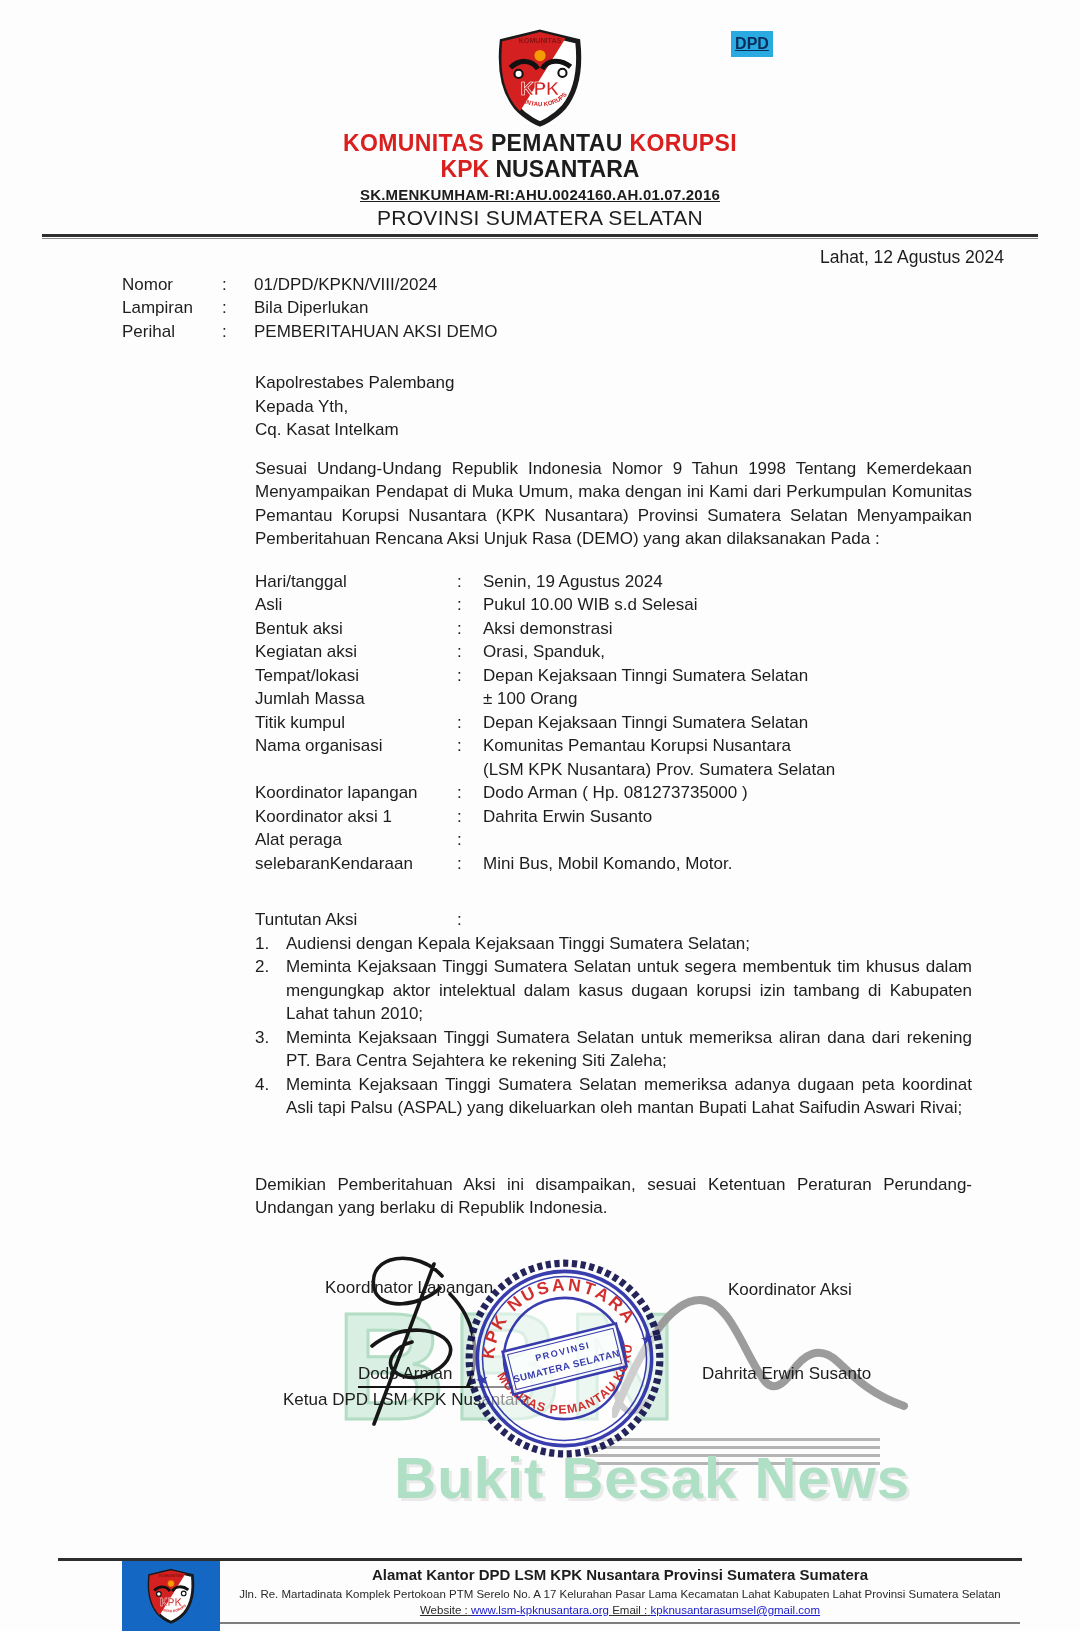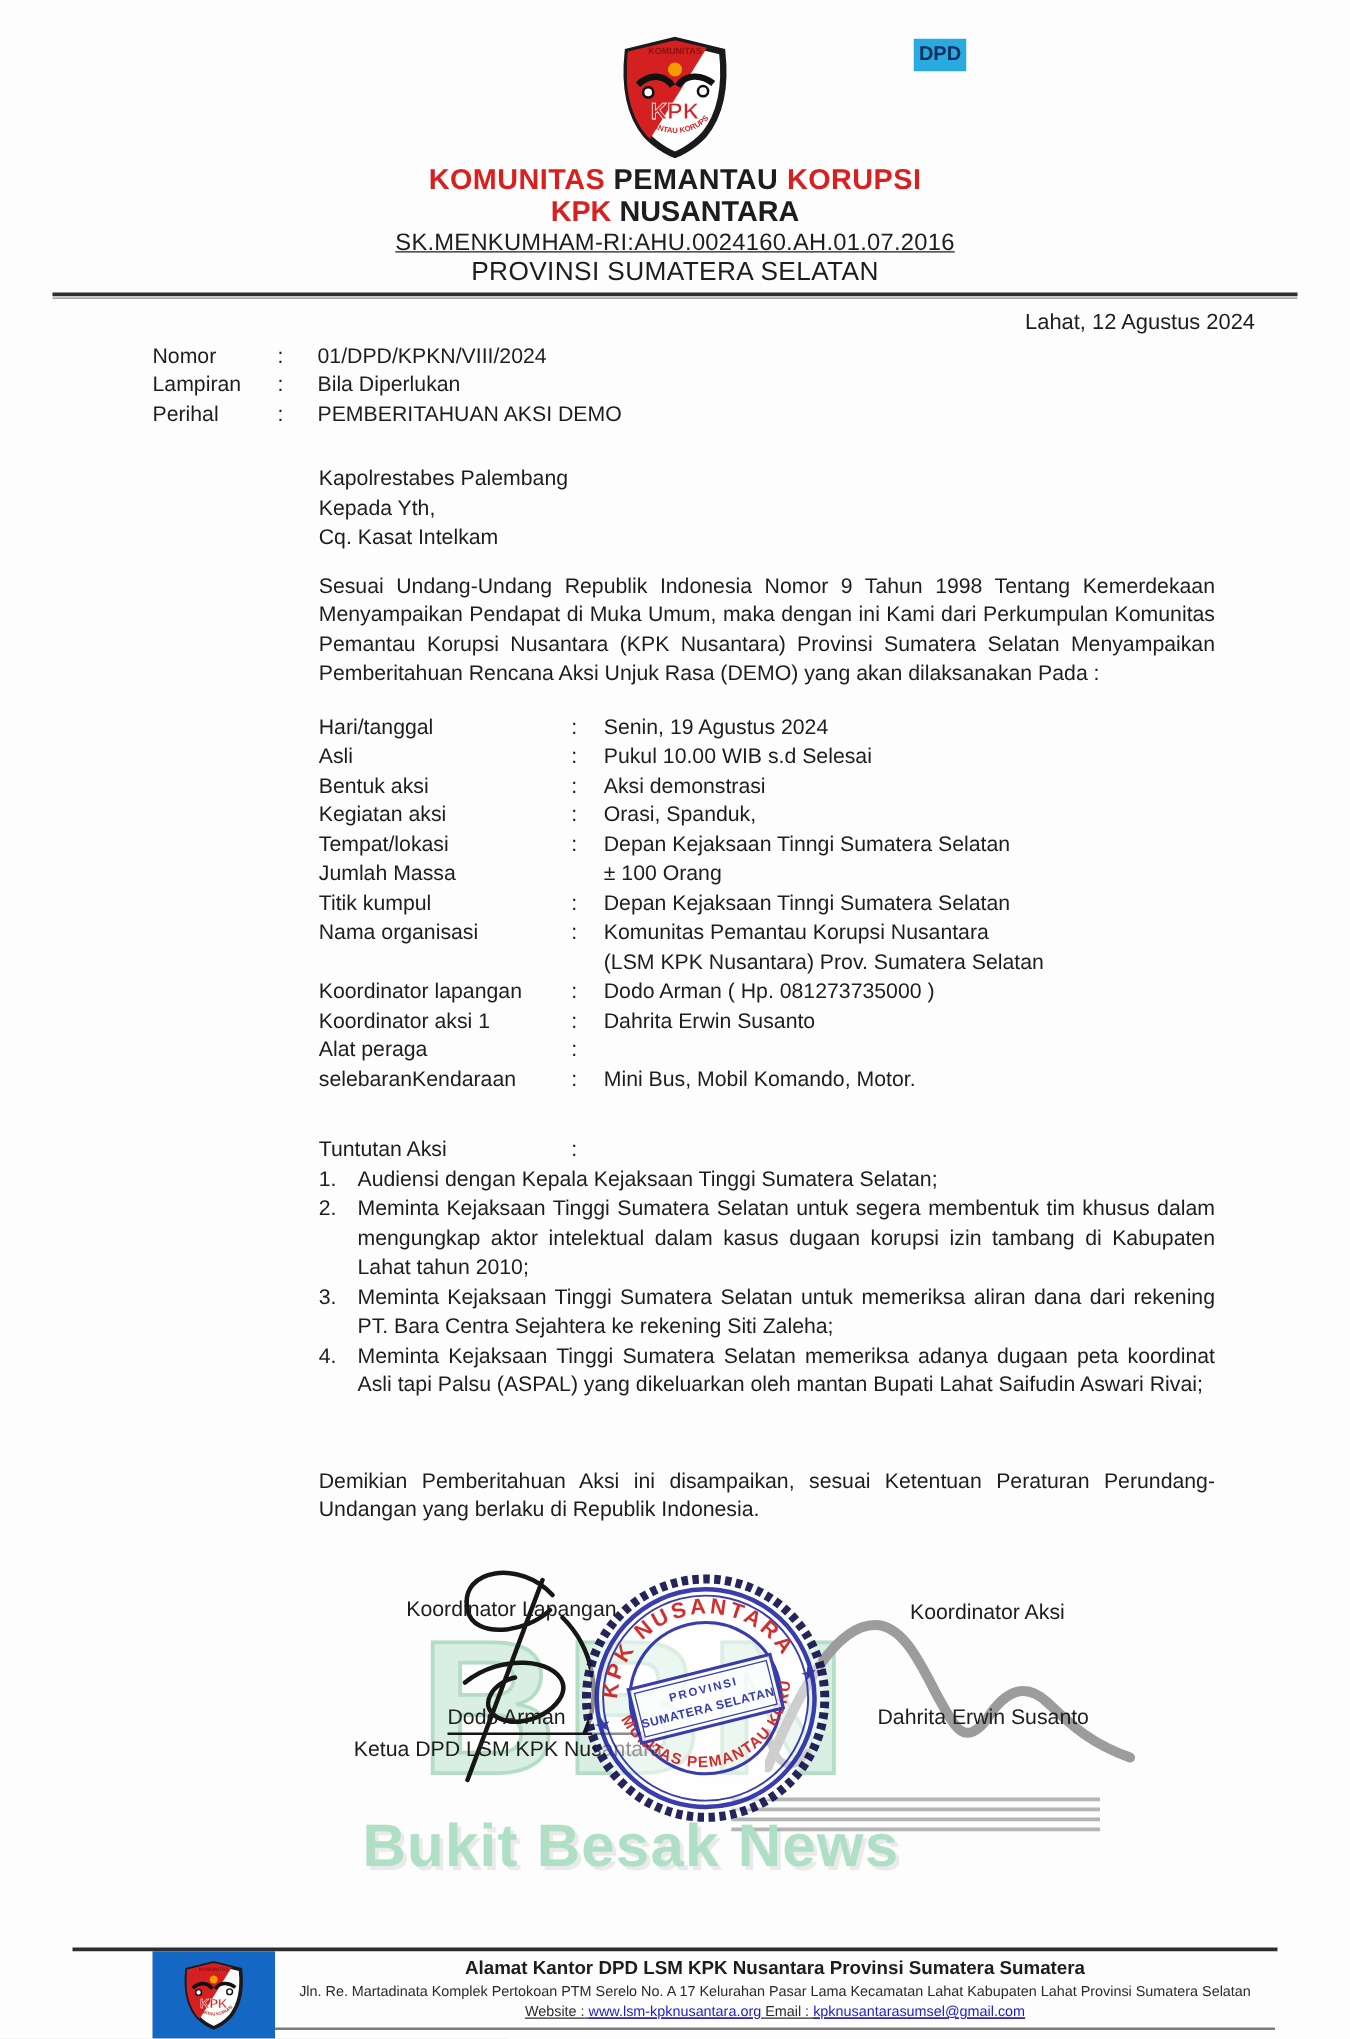--- a/index.html
+++ b/index.html
@@ -6,26 +6,26 @@
   .page{
     position:relative;width:1080px;height:1631px;margin:0 auto;background:#fdfdfd;
     font-family:"Liberation Sans","DejaVu Sans",sans-serif;color:#1d1d1d;
     font-size:17px;line-height:23.5px;overflow:hidden;
   }
   
   .letterhead{text-align:center;padding-top:28px;}
   .logo-wrap{height:99px;}
   .dpd-badge{
     position:absolute;left:731px;top:31px;width:42px;height:26px;background:#29abe2;
-    color:#0b2d5c;font-weight:bold;font-size:16px;display:flex;align-items:center;justify-content:center;
+    color:#0b2d5c;font-weight:bold;font-size:16px;display:flex;align-items:center;justify-content:center;text-decoration:underline;
   }
   .org-line1{font-size:23px;font-weight:bold;line-height:27px;letter-spacing:.4px;margin-top:3px;}
   .org-line2{font-size:23px;font-weight:bold;line-height:25px;}
   .red{color:#da1f1f;}
-  .sk-line{font-size:19px;font-weight:normal;text-decoration:underline;line-height:21px;margin-top:2px;letter-spacing:.2px;}
+  .sk-line{font-size:15px;font-weight:bold;text-decoration:underline;line-height:21px;margin-top:2px;letter-spacing:.2px;}
   .prov-line{font-size:21px;line-height:23px;margin-top:1px;letter-spacing:.3px;}
   .head-rule{margin:5px 42px 0 42px;border-top:3px solid #2e2e2e;border-bottom:1px solid #8a8a8a;height:1px;}
   
   .date-line{text-align:right;margin:7px 76px 0 0;font-size:17.5px;}
   .meta{margin:3px 0 0 122px;}
   .meta-row{display:grid;grid-template-columns:100px 32px auto;}
   .recipient{margin:28px 0 0 255px;}
   .para{margin:15px 108px 0 255px;text-align:justify;}
   
   .details{margin:19px 110px 0 255px;}
@@ -48,21 +48,21 @@
   .sig-title-right{left:728px;top:1278px;z-index:4;}
   .sig-scribble{left:322px;top:1246px;z-index:2;}
   .mountain{left:612px;top:1286px;z-index:1;}
   .gray-lines{left:585px;top:1438px;z-index:1;}
   .gray-lines div{width:295px;height:3px;background:#b5b5b5;margin-bottom:5px;}
   .stamp{left:462px;top:1256px;z-index:3;opacity:.93;}
   .name-left{left:358px;top:1362px;border-bottom:2px solid #151515;padding-right:60px;z-index:2;}
   .role-left{left:283px;top:1388px;z-index:2;}
   .name-right{left:702px;top:1362px;z-index:4;}
   .wm-name{
-    left:290px;top:1448px;width:620px;text-align:left;font-size:48px;line-height:60px;font-weight:bold;
+    left:290px;top:1448px;width:620px;text-align:right;font-size:58px;line-height:60px;font-weight:bold;
     letter-spacing:1px;color:#afe0c5;text-shadow:3px 3px 0 rgba(150,150,150,.18);z-index:2;
   }
   
   .footer{
     position:absolute;left:58px;right:58px;top:1558px;border-top:3px solid #2e2e2e;
     display:flex;align-items:flex-start;
   }
   .f-logo-box{margin-left:64px;width:98px;height:70px;background:#1468c4;display:flex;align-items:center;justify-content:center;flex:0 0 auto;}
   .f-text{flex:1;text-align:center;padding-top:5px;height:63px;box-sizing:border-box;border-bottom:2px solid #7d7d7d;margin-right:2px;}
   .f-title{font-size:15px;font-weight:bold;line-height:18px;}

